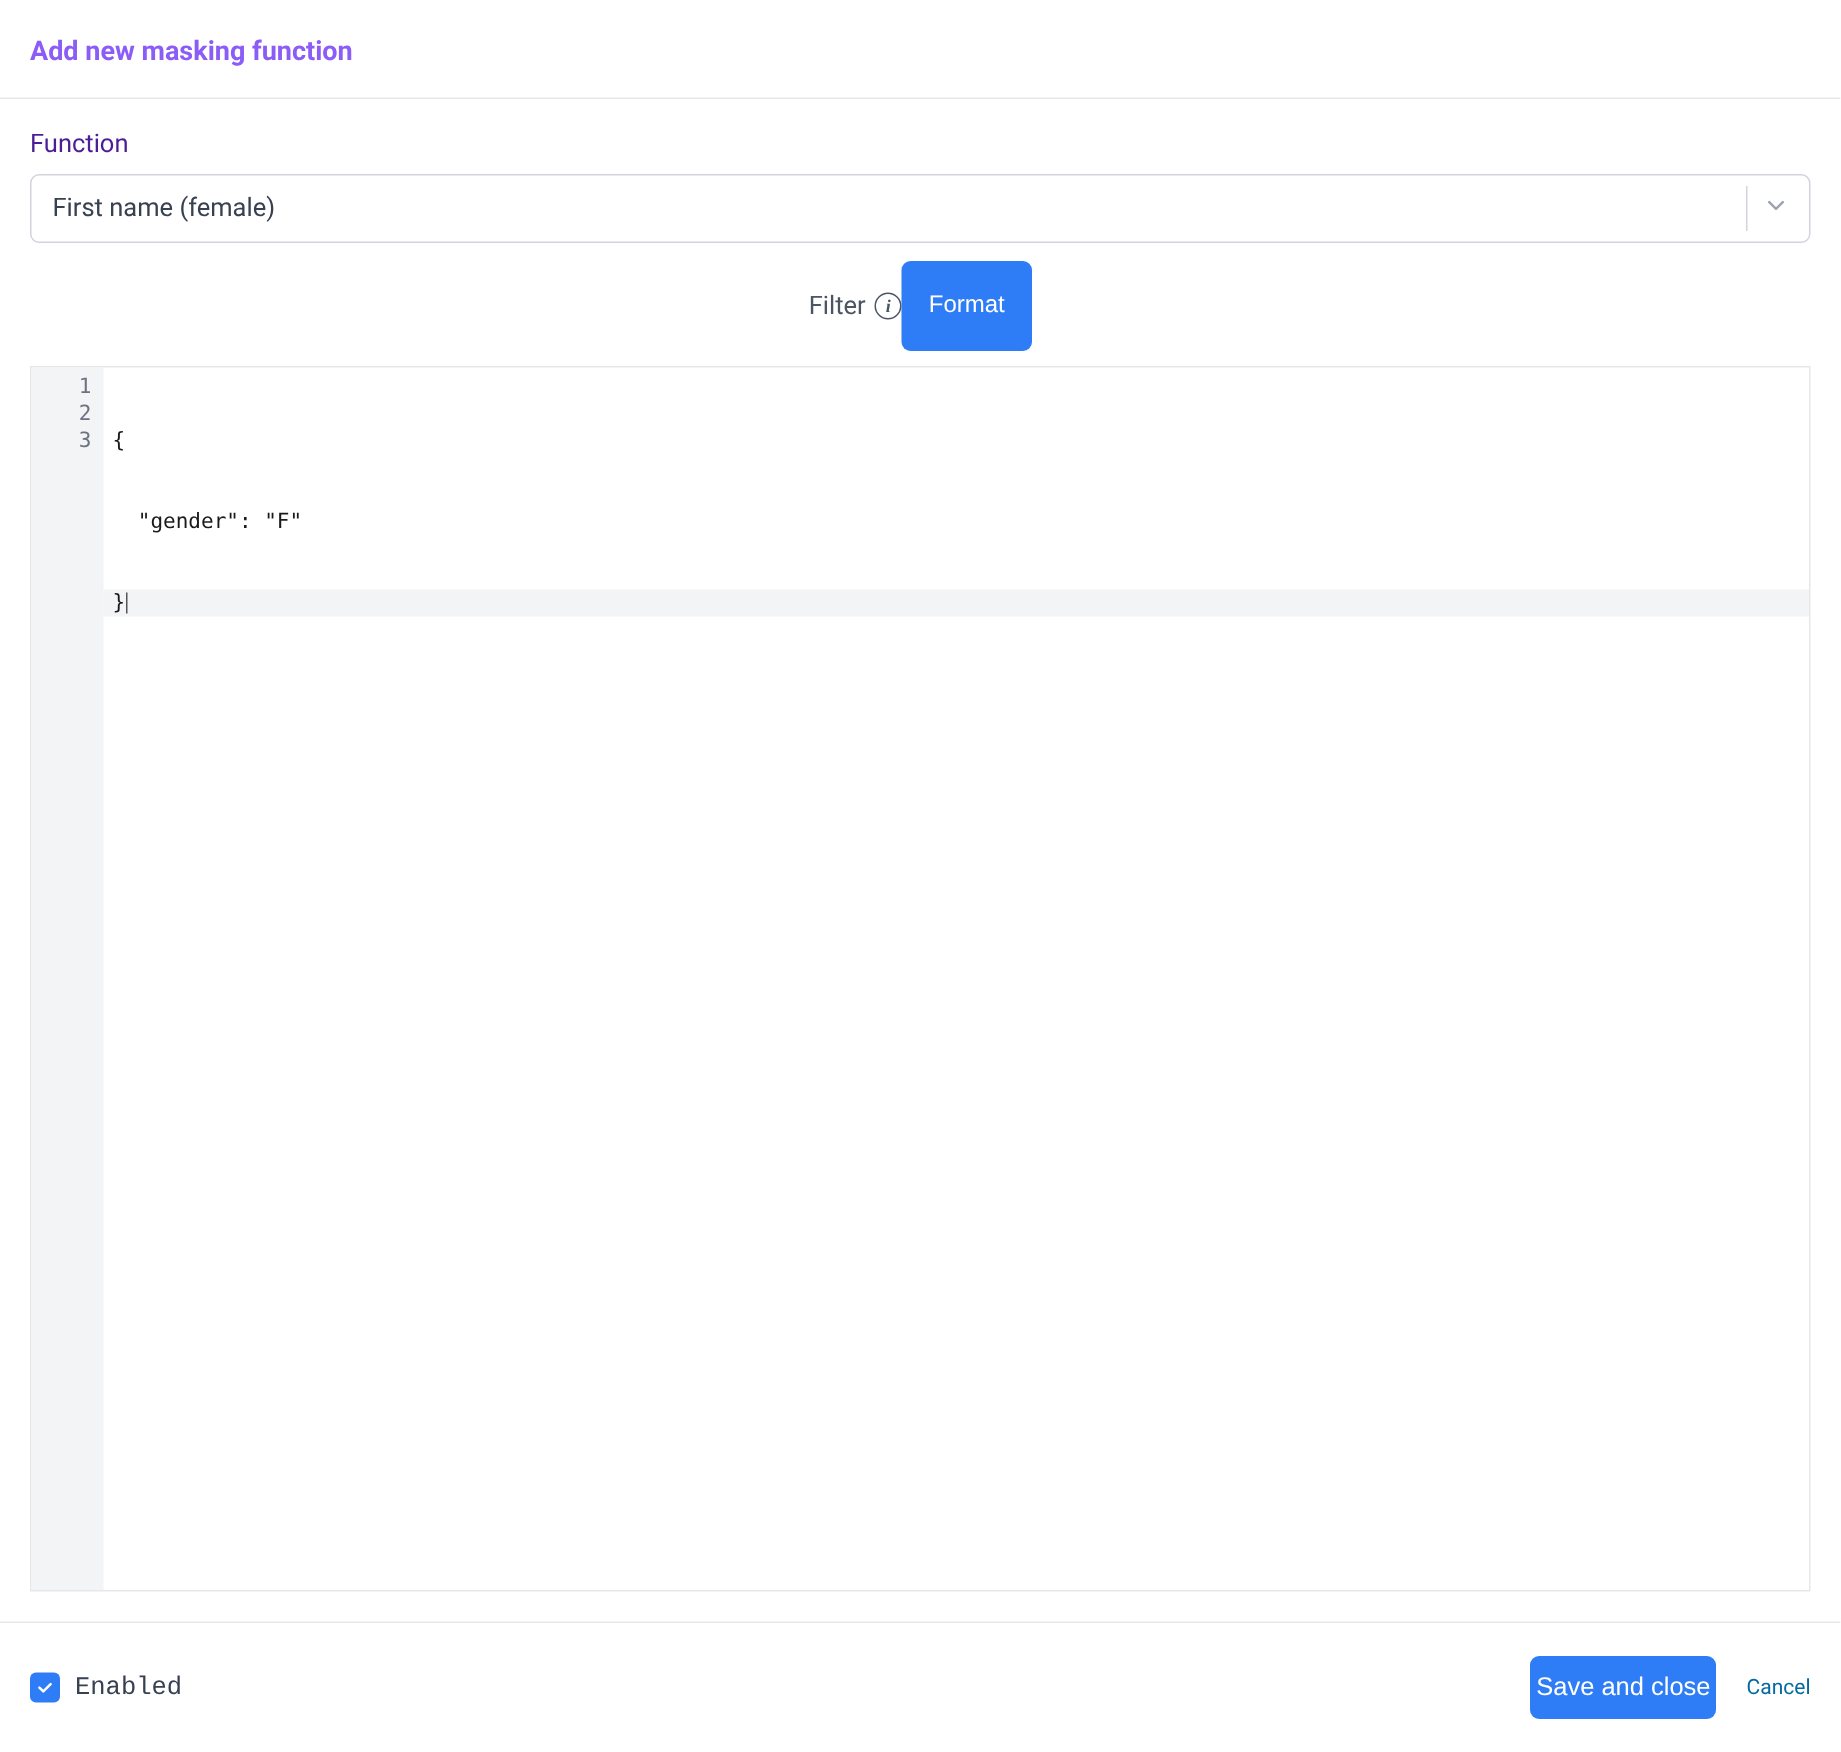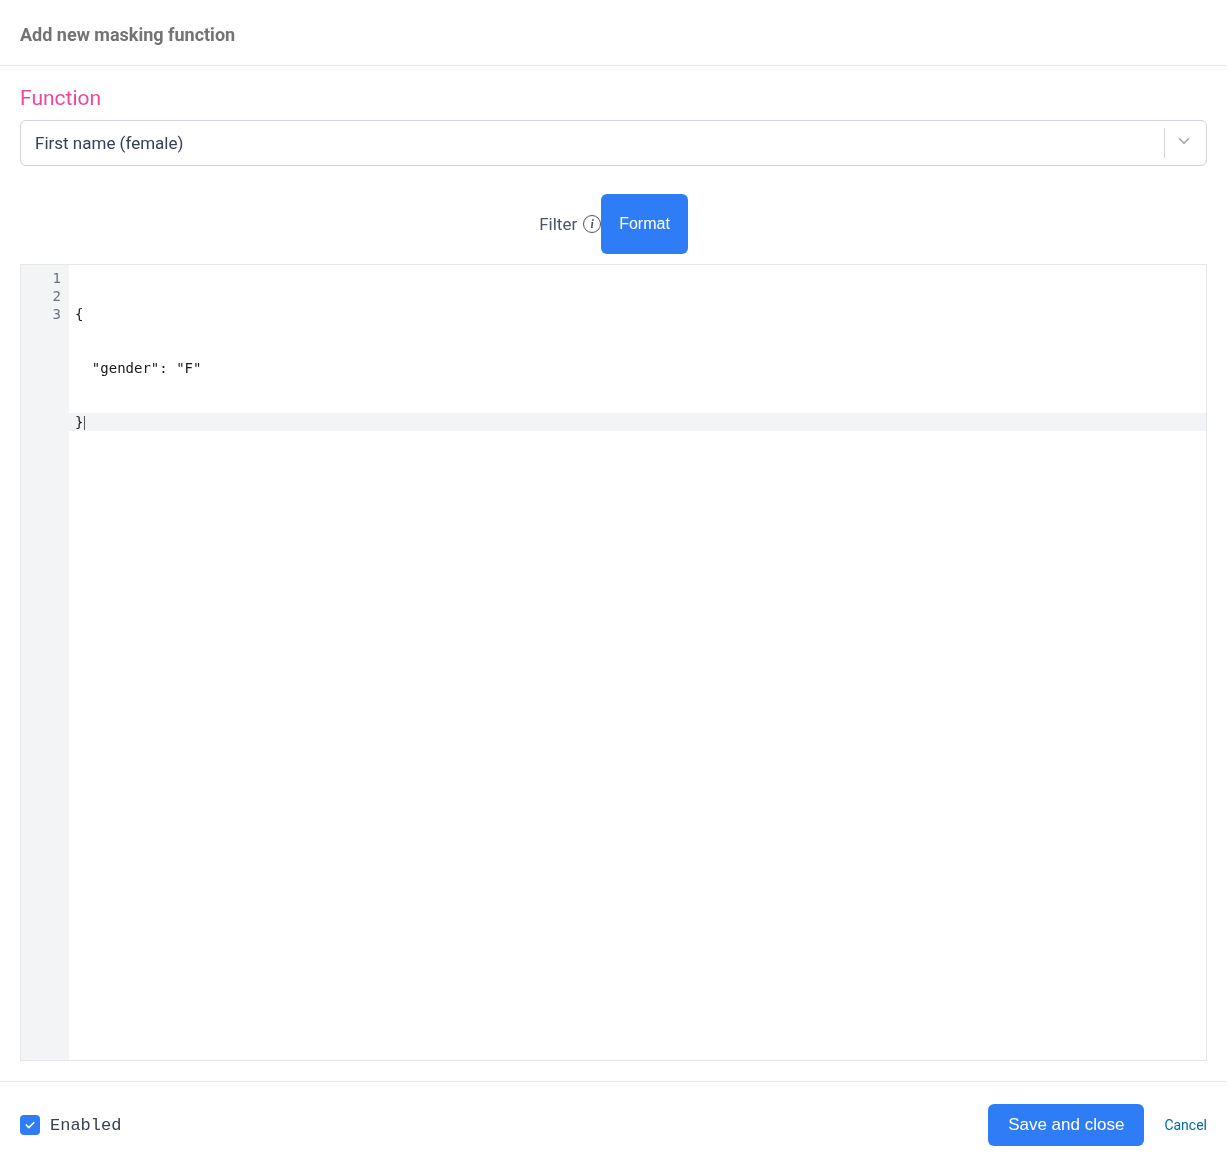--- a/index.html
+++ b/index.html
@@ -20,38 +20,38 @@
       display: flex;
       flex-direction: column;
     }
     .dialog-header {
       padding: 24px 20px 20px 20px;
       border-bottom: 1px solid #e5e7eb;
     }
     .dialog-title {
       font-size: 18px;
       font-weight: 700;
-      color: #737373;
+      color: #8b5cf6;
     }
     .dialog-body {
       padding: 20px;
       flex: 1;
       display: flex;
       flex-direction: column;
       overflow: hidden;
     }
     .form-label {
-      font-size: 21px;
-      color: #ec4899;
+      font-size: 17px;
+      color: #4c1d95;
       margin-bottom: 10px;
       display: block;
     }
     .select-wrapper {
       position: relative;
-      margin-bottom: 28px;
+      margin-bottom: 12px;
     }
     .select {
       width: 100%;
       padding: 12px 50px 12px 14px;
       border: 1px solid #d1d5db;
       border-radius: 6px;
       font-size: 17px;
       color: #374151;
       background: #fff;
       cursor: pointer;
@@ -195,21 +195,21 @@
     }
     .footer-actions {
       display: flex;
       align-items: center;
       gap: 20px;
     }
     .btn-save {
       background: #2f7df6;
       color: #fff;
       border: none;
-      padding: 11px 20px;
+      padding: 11px 4px;
       border-radius: 6px;
       font-size: 17px;
       font-weight: 500;
       cursor: pointer;
     }
     .link-cancel {
       color: #0369a1;
       font-size: 14px;
       cursor: pointer;
     }

